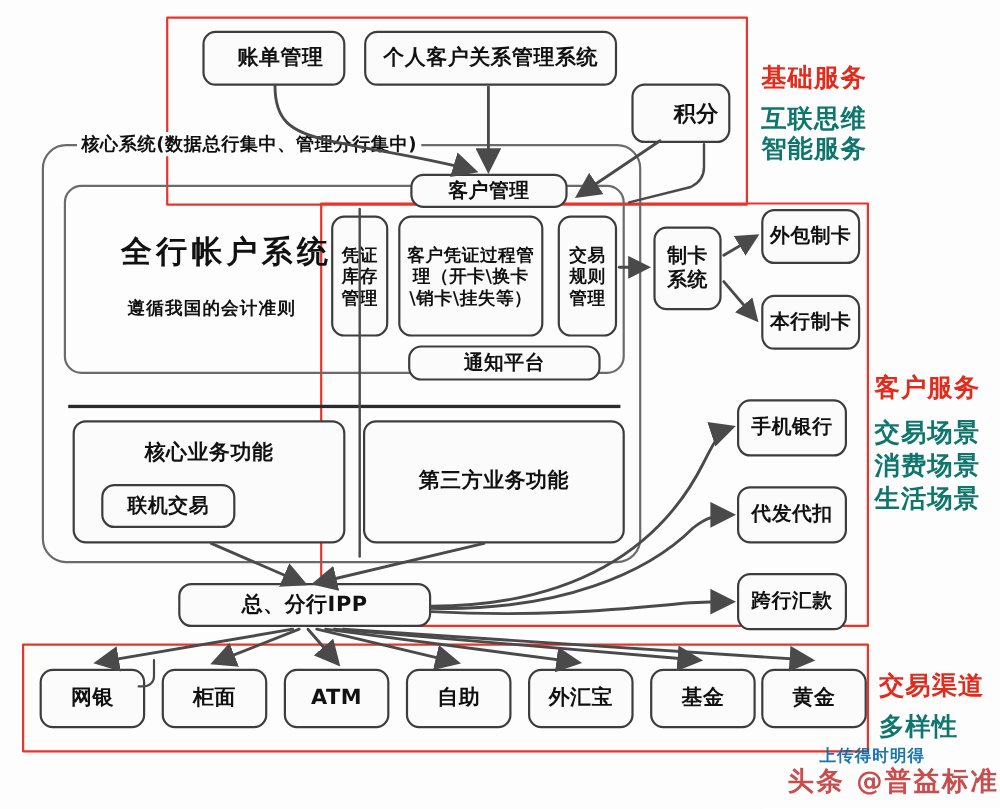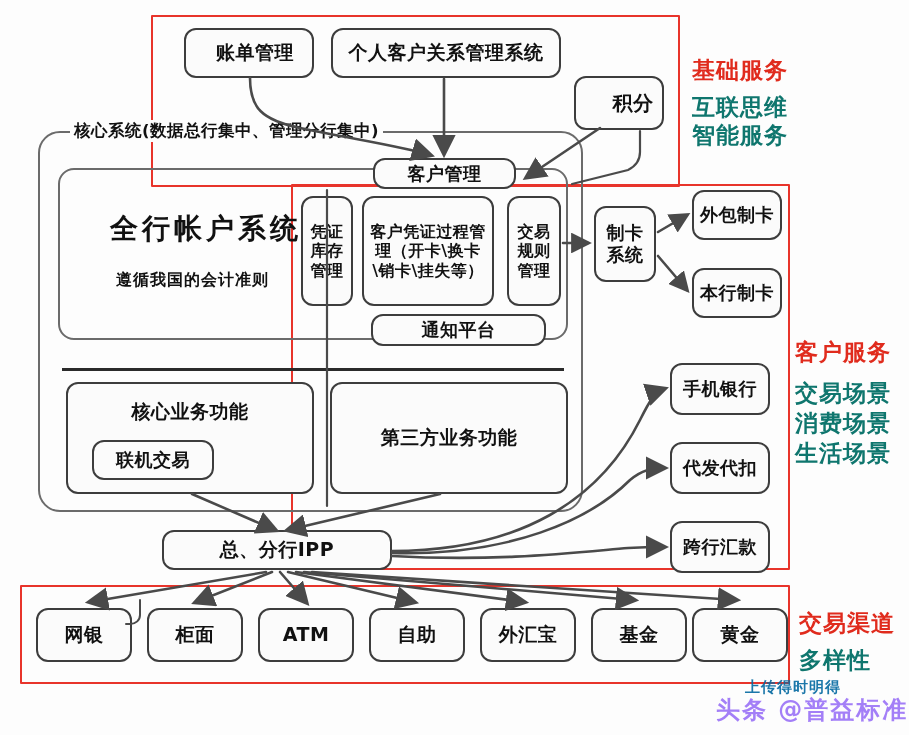--- a/index.html
+++ b/index.html
@@ -88,21 +88,21 @@
   #arrows{
     position:absolute;
     left:0;top:0;
     width:909px;height:735px;
     pointer-events:none;
   }
 
   
   .watermark{
     position:absolute;
-    color:#8b5cf6;
+    color:#b91c1c;
     font-weight:bold;
     font-size:24px;
     letter-spacing:2px;
     opacity:.78;
     white-space:nowrap;
   }
   .watermark-faint{
     position:absolute;
     color:#0369a1;
     font-weight:bold;

